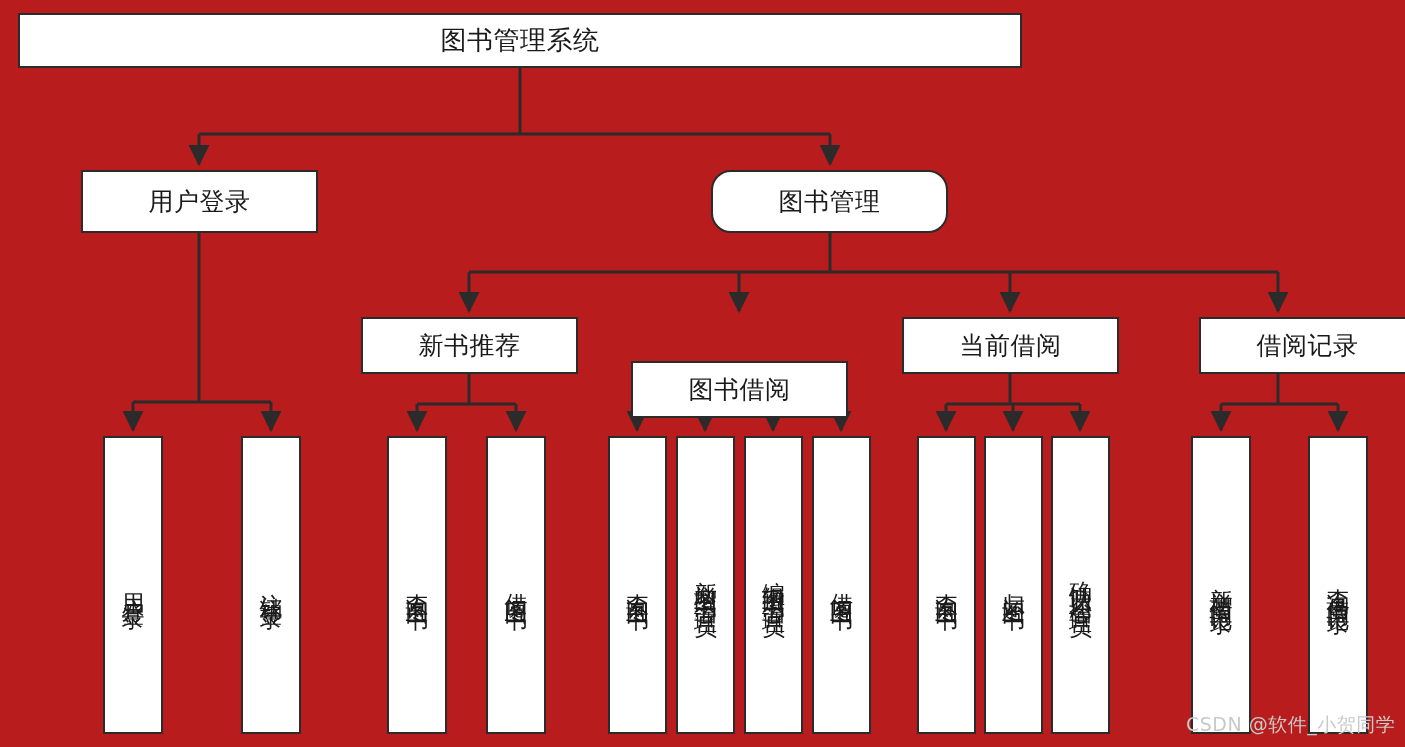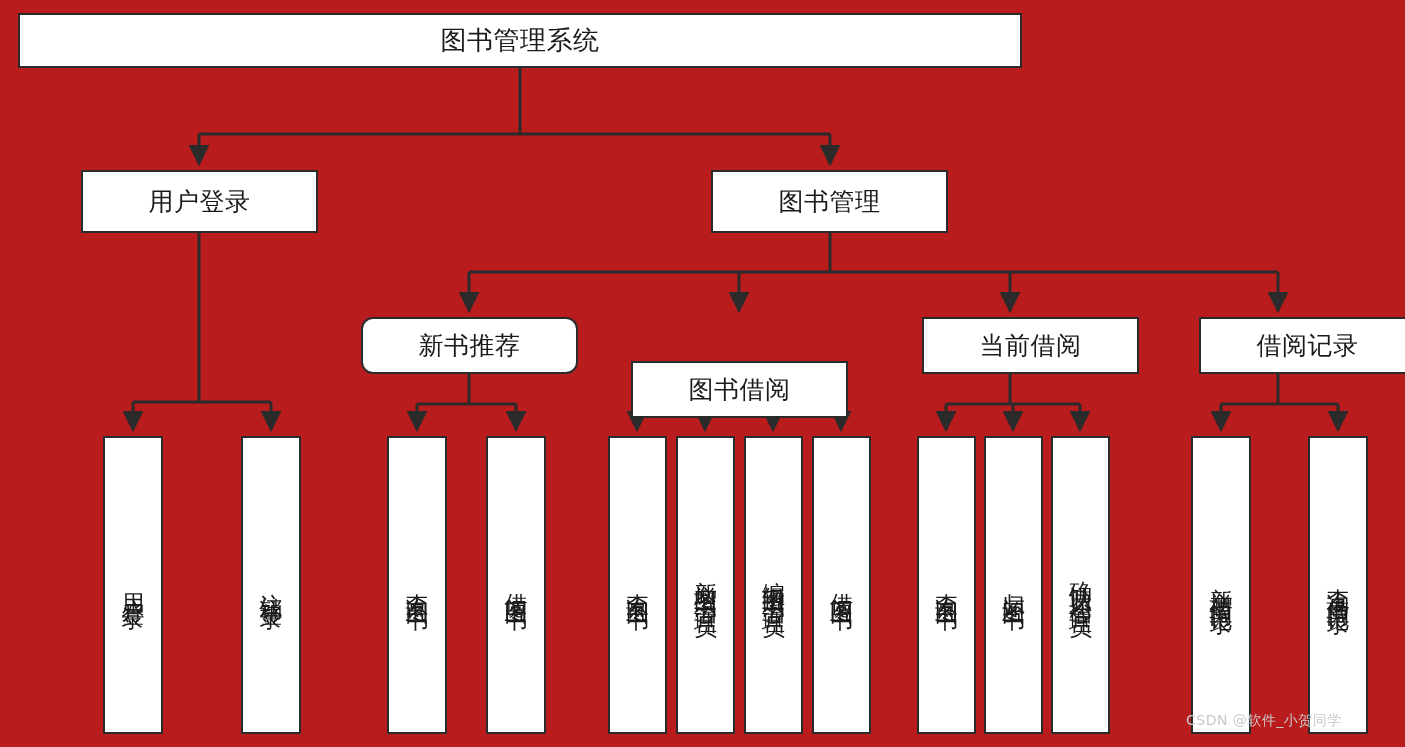--- a/index.html
+++ b/index.html
@@ -56,21 +56,21 @@
     writing-mode: vertical-rl;
     text-orientation: upright;
     font-size: 23px;
     letter-spacing: 5px;
     white-space: nowrap;
   }
   .watermark {
     position: absolute;
     left: 1186px;
     top: 712px;
-    font-size: 14px;
+    font-size: 19px;
     color: #c9c9c9;
     white-space: nowrap;
     letter-spacing: 0.5px;
     font-family: "DejaVu Sans", "Liberation Sans", sans-serif;
   }
 </style>
 </head>
 <body>
 
 <div id="canvas">
@@ -126,31 +126,31 @@
     </g>
   </svg>
 
   <div class="node horiz root" style="left:18px; top:13px; width:1004px; height:55px;">
     <span class="node-label">图书管理系统</span>
   </div>
 
   <div class="node horiz" style="left:81px; top:170px; width:237px; height:63px;">
     <span class="node-label">用户登录</span>
   </div>
-  <div class="node horiz" style="left:711px; top:170px; width:237px; height:63px;">
+  <div class="node horiz" style="left:711px; top:170px; width:237px; height:63px;border-radius:20px;">
     <span class="node-label">图书管理</span>
   </div>
 
-  <div class="node horiz" style="left:361px; top:317px; width:217px; height:57px;border-radius:12px;">
+  <div class="node horiz" style="left:361px; top:317px; width:217px; height:57px;">
     <span class="node-label">新书推荐</span>
   </div>
   <div class="node horiz" style="left:631px; top:317px; width:217px; height:57px;margin-top:44px;">
     <span class="node-label">图书借阅</span>
   </div>
-  <div class="node horiz" style="left:902px; top:317px; width:217px; height:57px;margin-left:20px;">
+  <div class="node horiz" style="left:902px; top:317px; width:217px; height:57px;">
     <span class="node-label">当前借阅</span>
   </div>
   <div class="node horiz" style="left:1170px; top:317px; width:217px; height:57px;margin-left:29px;">
     <span class="node-label">借阅记录</span>
   </div>
 
   <div class="node vert" style="left:103px; top:436px; width:60px; height:298px;">
     <span class="node-label">用户登录</span>
   </div>
   <div class="node vert" style="left:241px; top:436px; width:60px; height:298px;">

